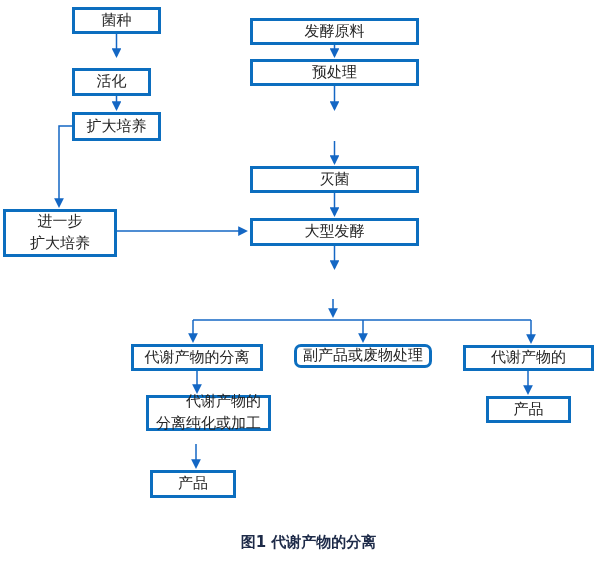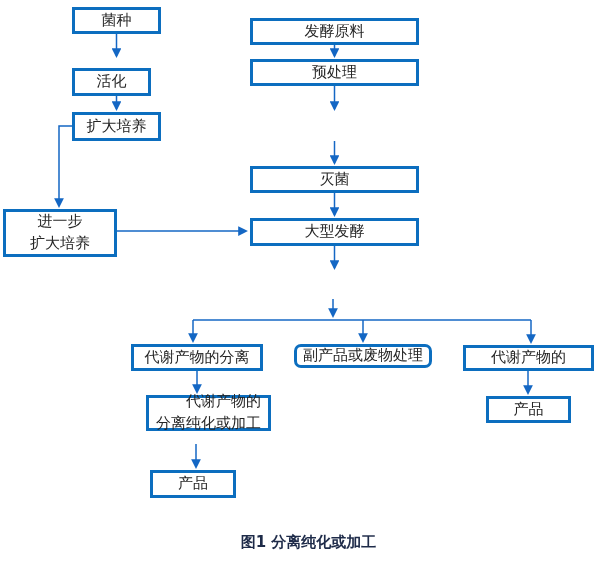--- a/index.html
+++ b/index.html
@@ -102,15 +102,15 @@
 
   <div class="node" style="left:131px; top:344px; width:132px; height:27px;">代谢产物的分离</div>
   <div class="node" style="left:294px; top:344px; width:138px; height:24px;border-radius:7px;">副产品或废物处理</div>
   <div class="node" style="left:463px; top:345px; width:131px; height:26px;">代谢产物的</div>
 
   <div class="node" style="left:146px; top:395px; width:125px; height:36px;text-align:right;">代谢产物的
 分离纯化或加工</div>
   <div class="node" style="left:150px; top:470px; width:86px; height:28px;">产品</div>
   <div class="node" style="left:486px; top:396px; width:85px; height:27px;">产品</div>
 
-  <div class="caption">图1 分离纯化或加工</div>
+  <div class="caption">图1 代谢产物的分离</div>
 
 </div>
 
 </body></html>

